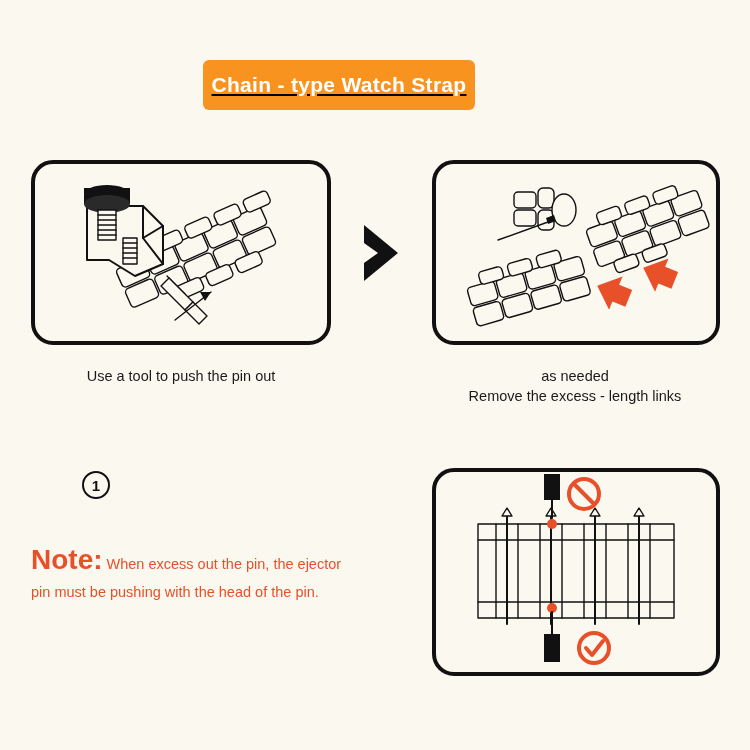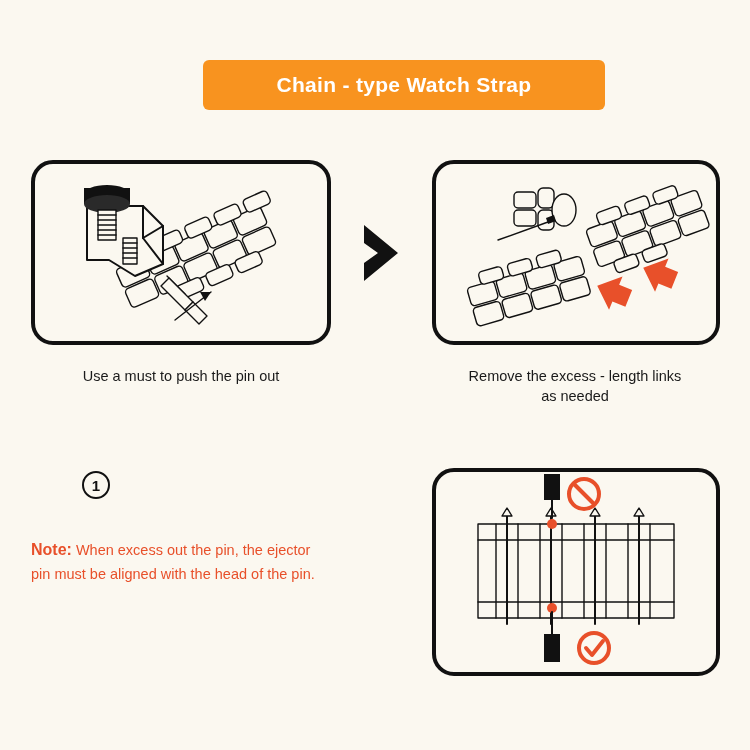--- a/index.html
+++ b/index.html
@@ -13,27 +13,28 @@
     font-family: "Liberation Sans", sans-serif;
     position: relative;
     overflow: hidden;
   }
 
   
   .title-banner {
     position: absolute;
     left: 203px;
     top: 60px;
-    width: 402px;
+    width: 272px;
     height: 50px;
     background: #f8931f;
     border-radius: 6px;
     display: flex;
     align-items: center;
     justify-content: center;
+    text-decoration: underline;
   }
   .title-banner .title-text {
     color: #ffffff;
     font-size: 21px;
     font-weight: bold;
     letter-spacing: 0.3px;
     white-space: nowrap;
   }
 
   
@@ -92,21 +93,21 @@
     width: 380px;
   }
   .note-line {
     color: #e8502a;
     font-size: 14.5px;
     line-height: 1.55;
     white-space: nowrap;
   }
   .note-label {
     color: #e8502a;
-    font-size: 16px;
+    font-size: 28px;
     font-weight: bold;
     margin-right: 4px;
   }
 
   svg { display: block; }
   .ln   { fill: none; stroke: #111; stroke-width: 2; stroke-linejoin: round; stroke-linecap: round; }
   .ln-thin { fill: none; stroke: #111; stroke-width: 1.4; stroke-linejoin: round; stroke-linecap: round; }
   .fil-w { fill: #fbf8f0; stroke: #111; stroke-width: 2; stroke-linejoin: round; }
   .fil-w-thin { fill: #fbf8f0; stroke: #111; stroke-width: 1.4; stroke-linejoin: round; }
   .fil-k { fill: #111; }
@@ -164,21 +165,21 @@
     <path class="ln-thin" d="M88 79 H102 M88 84 H102 M88 89 H102 M88 94 H102"></path>
 
     <path class="ln-thin" d="M132 112 L150 130"></path>
     <path class="fil-w-thin" d="M126 122 L150 146 L158 138 L134 114 Z"></path>
     <path class="fil-w-thin" d="M150 146 L164 160 L172 152 L158 138 Z"></path>
     <path class="ln-thin" d="M140 156 L176 128"></path>
     <path class="fil-k" d="M176 128 l-11 0 l5 9 z"></path>
   </svg>
   <div class="step-badge" id="badge-1">1</div>
 </div>
-<div class="panel-caption" id="caption-1">Use a must to push the pin out</div>
+<div class="panel-caption" id="caption-1">Use a tool to push the pin out</div>
 
 <svg class="chevron-arrow" viewBox="0 0 48 60">
   <path class="fil-k" d="M6 2 L40 30 L6 58 L6 40 L20 30 L6 20 Z"></path>
 </svg>
 
 <div class="panel" id="panel-2">
   <svg width="280" height="177" viewBox="0 0 280 177">
 
     <g class="fil-w-thin">
       <rect x="78" y="28" width="22" height="16" rx="4"></rect>
@@ -224,29 +225,29 @@
         <rect x="109" y="96" width="24" height="13" rx="4"></rect>
       </g>
     </g>
 
     <path class="fil-red" d="M206 110 L226 92 L226 101 L240 101 L240 119 L226 119 L226 128 Z" transform="rotate(22 223 110)"></path>
     <path class="fil-red" d="M160 128 L180 110 L180 119 L194 119 L194 137 L180 137 L180 146 Z" transform="rotate(22 177 128)"></path>
   </svg>
 
 </div>
 <div class="panel-caption" id="caption-2">
+  <div>as needed</div>
   <div>Remove the excess - length links</div>
-  <div>as needed</div>
 </div>
 
 <div class="note-block">
   <div class="note-line">
     <span class="note-label">Note:</span><span>When excess out the pin, the ejector</span>
   </div>
-  <div class="note-line">pin must be aligned with the head of the pin.</div>
+  <div class="note-line">pin must be pushing with the head of the pin.</div>
 </div>
 
 <div class="panel" id="panel-3">
   <svg width="280" height="200" viewBox="0 0 280 200">
 
     <rect x="42" y="52" width="196" height="94" class="fil-w-thin"></rect>
     <path class="ln-thin" d="M42 68 H238 M42 130 H238"></path>
     <path class="ln-thin" d="M60 52 V146 M82 52 V146 M104 52 V146 M126 52 V146 M148 52 V146 M170 52 V146 M192 52 V146 M214 52 V146"></path>
 
     <g class="ln">

